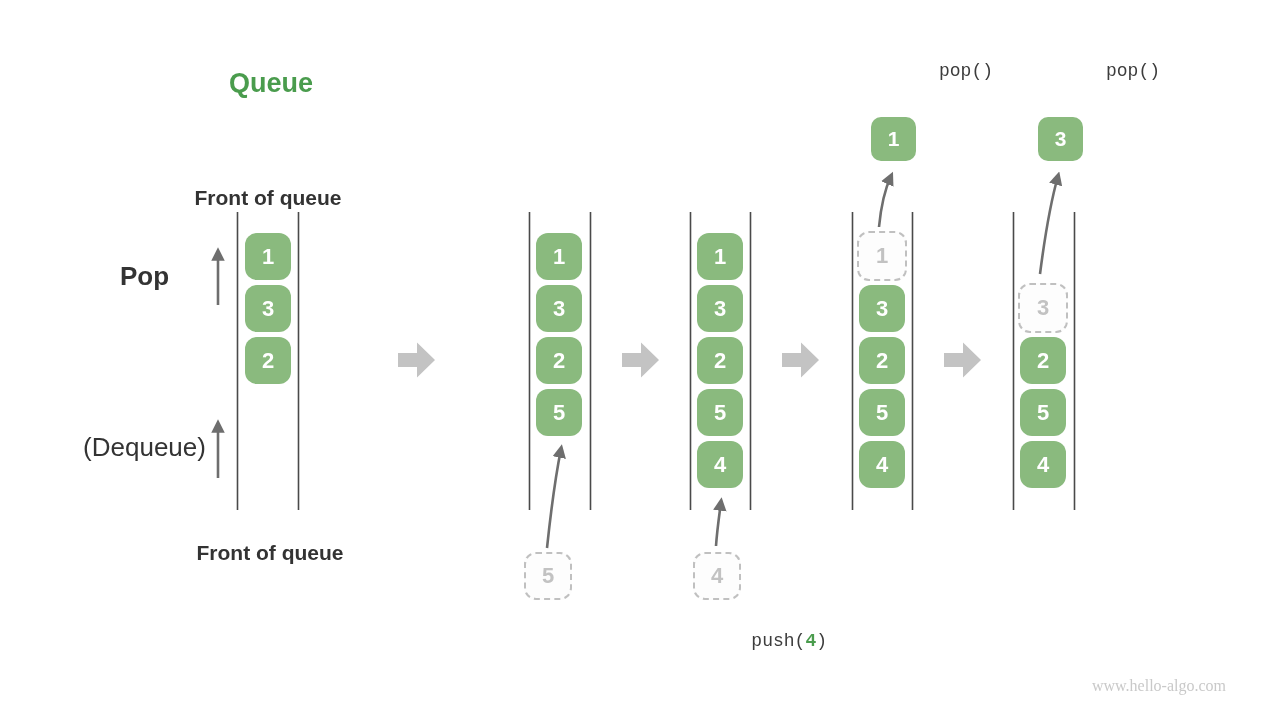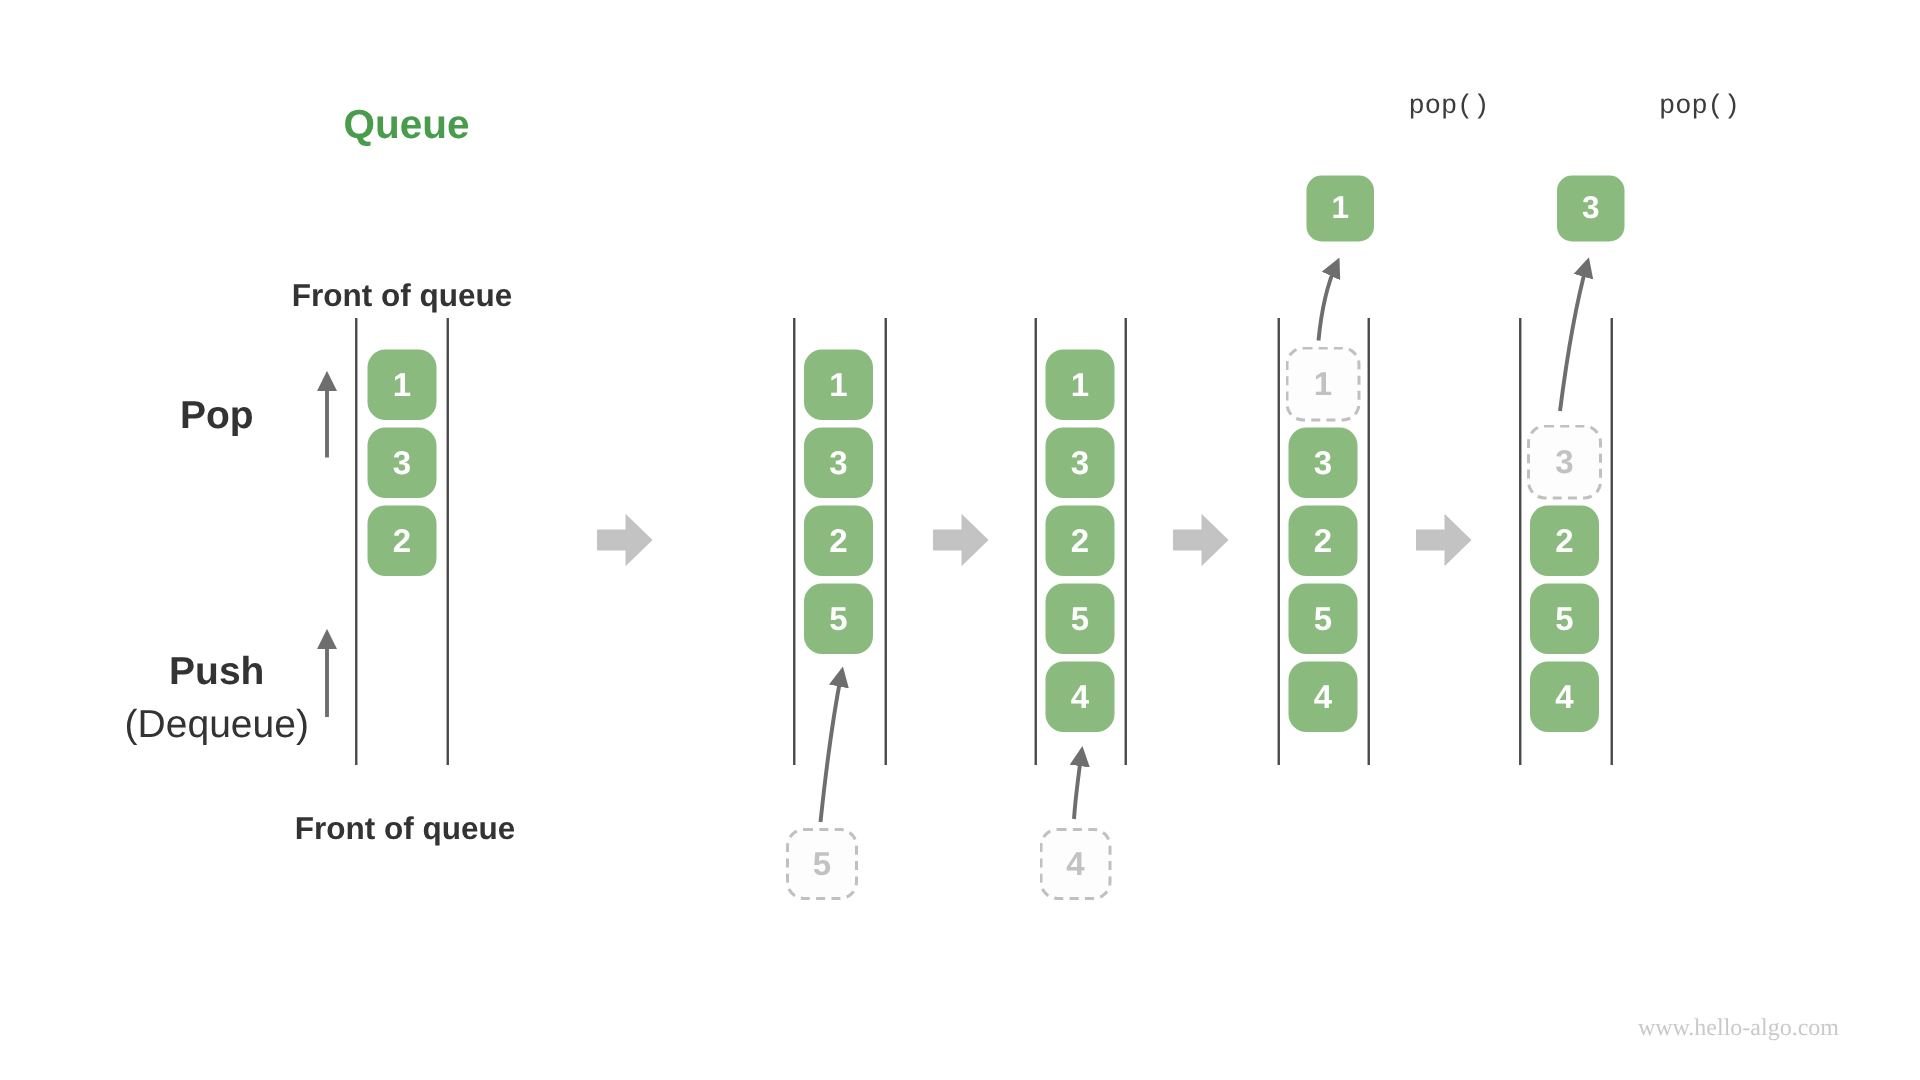--- a/index.html
+++ b/index.html
@@ -125,40 +125,40 @@
   </svg>
 
   <div class="title">Queue</div>
   <div class="biglabel front-label">Front of queue</div>
   <div class="biglabel rear-label">Front of queue</div>
 
   <div class="sidelabel pop-block">
     <div class="b">Pop</div>
   </div>
   <div class="sidelabel push-block">
-    <div class="b">Push</div>
     <div>(Dequeue)</div>
   </div>
 
   <div class="cell c0 s0">1</div>
   <div class="cell c0 s1">3</div>
   <div class="cell c0 s2">2</div>
 
   <div class="cell c1 s0">1</div>
   <div class="cell c1 s1">3</div>
   <div class="cell c1 s2">2</div>
   <div class="cell c1 s3">5</div>
   <div class="pending pend-1">5</div>
 
   <div class="cell c2 s0">1</div>
   <div class="cell c2 s1">3</div>
   <div class="cell c2 s2">2</div>
   <div class="cell c2 s3">5</div>
   <div class="cell c2 s4">4</div>
   <div class="pending pend-2">4</div>
+  <div class="op op-push2"><span>push(</span><span class="arg">4</span><span>)</span></div>
 
   <div class="cell ghost c3 s0">1</div>
   <div class="cell c3 s1">3</div>
   <div class="cell c3 s2">2</div>
   <div class="cell c3 s3">5</div>
   <div class="cell c3 s4">4</div>
   <div class="popped popped-1">1</div>
   <div class="op op-pop1">pop()</div>
 
   <div class="cell ghost c4 s1">3</div>

